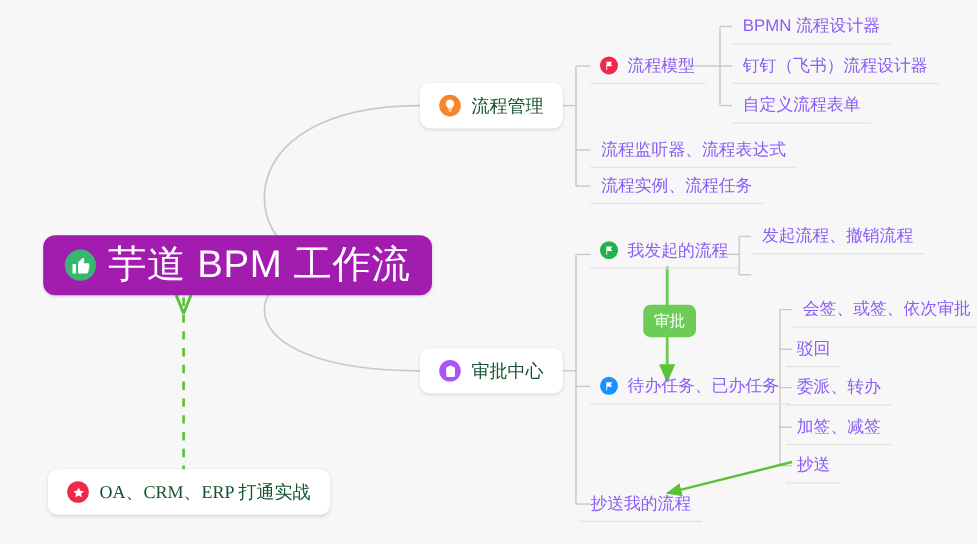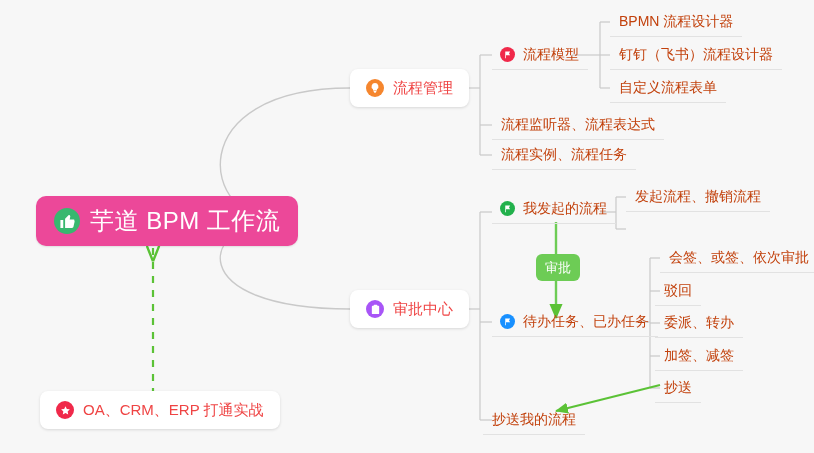--- a/index.html
+++ b/index.html
@@ -12,39 +12,40 @@
     position:relative;
   }
   #stage{position:absolute;left:0;top:0;width:814px;height:453px;}
   svg.layer{position:absolute;left:0;top:0;width:814px;height:453px;pointer-events:none;}
 
   
   .node{position:absolute;display:flex;align-items:center;white-space:nowrap;box-sizing:border-box;}
 
   
   .root{
-    background:#ec4899;border-radius:10px;
+    background:#a21caf;border-radius:10px;
     padding:0 18px;height:50px;
-    color:#ffffff;font-size:24px;letter-spacing:.5px;
+    color:#ffffff;font-size:32px;letter-spacing:.5px;
     box-shadow:0 1px 2px rgba(0,0,0,.10);
   }
   .root .lbl{margin-left:10px;}
 
   
   .card{
     background:#ffffff;border-radius:8px;
     padding:0 16px;height:38px;
-    color:#ef4444;font-size:15px;
+    color:#14532d;font-size:15px;
     box-shadow:0 1px 3px rgba(0,0,0,.13);
+    font-family:Liberation Serif, serif;
   }
   .card .lbl{margin-left:9px;}
 
   
   .leaf{
-    color:#c2410c;font-size:14px;
+    color:#8b5cf6;font-size:14px;
     height:30px;padding:0 9px;
     border-bottom:1px solid #e2e2e2;
   }
   .leaf.icon-leaf{padding-left:8px;}
   .leaf .lbl{margin-left:8px;}
   .leaf.noicon .lbl{margin-left:0;}
 
   
   .tag{
     background:#6dcc55;border-radius:6px;

